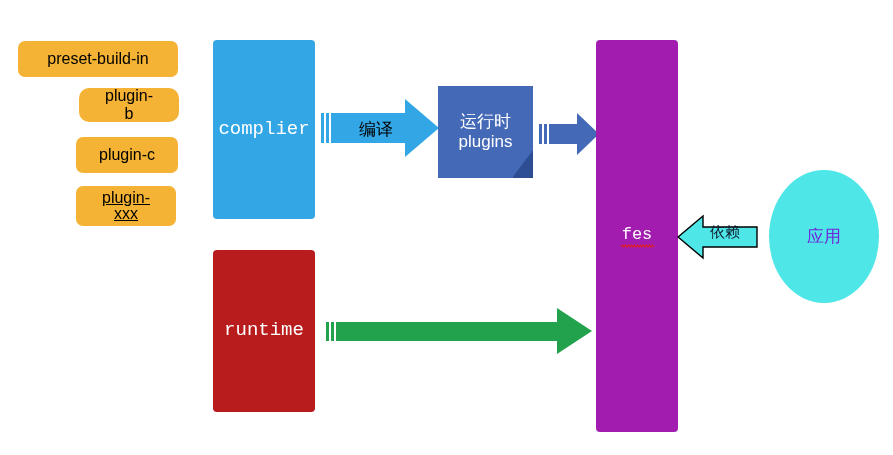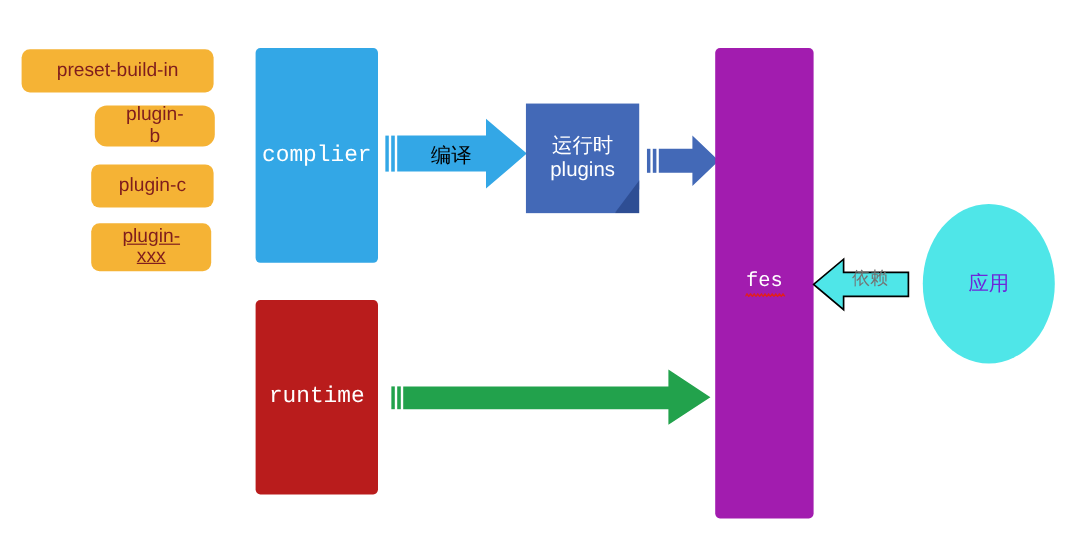--- a/index.html
+++ b/index.html
@@ -27,21 +27,21 @@
     color: #ffffff;
     line-height: 1.15;
   }
 
   
   .chip {
     background: #F5B335;
     border-radius: 7px;
     font-size: 16px;
     font-weight: 400;
-    color: #7f1d1d;
+    color: #000000;
     padding: 2px 22px;
   }
   #chip-preset { left: 18px;  top: 41px;  width: 160px; height: 36px; }
   #chip-b      { left: 79px;  top: 88px;  width: 100px; height: 34px; border-radius: 10px; }
   #chip-c      { left: 76px;  top: 137px; width: 102px; height: 36px; }
   #chip-xxx    { left: 76px;  top: 186px; width: 100px; height: 40px;
                  line-height: 1.02; text-decoration: underline; }
 
   
   .rrect {
@@ -109,21 +109,21 @@
     position: absolute;
     display: flex;
     align-items: center;
     justify-content: center;
     font-size: 17px;
     color: #000000;
     white-space: nowrap;
   }
   #label-bianyi { left: 347px; top: 116px; width: 58px; height: 26px; }
   #label-yilai  { left: 700px; top: 219px; width: 50px; height: 26px;
-                  color: #737373; font-size: 15px; }
+                  color: #0f172a; font-size: 15px; }
 </style>
 </head>
 <body>
 
 <div id="canvas">
 
   <div class="node chip" id="chip-preset">
     <span>preset-build-in</span>
   </div>
   <div class="node chip" id="chip-b">

